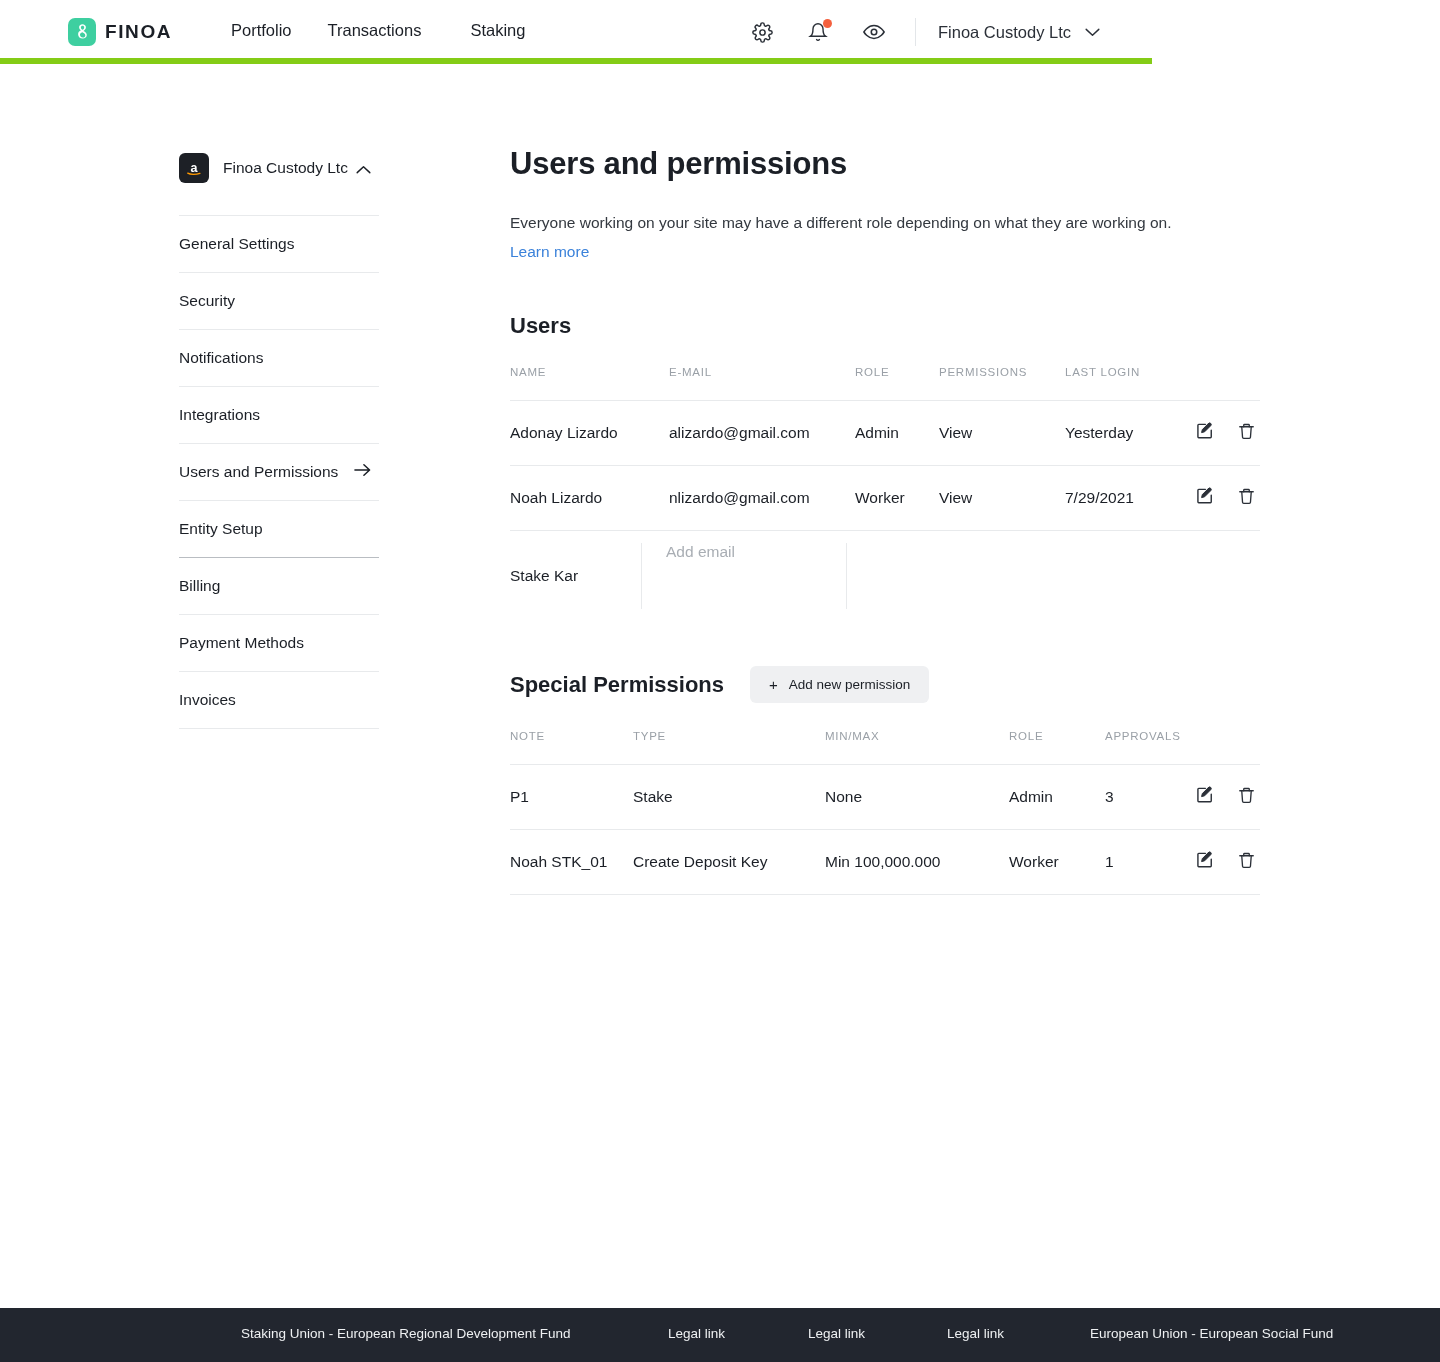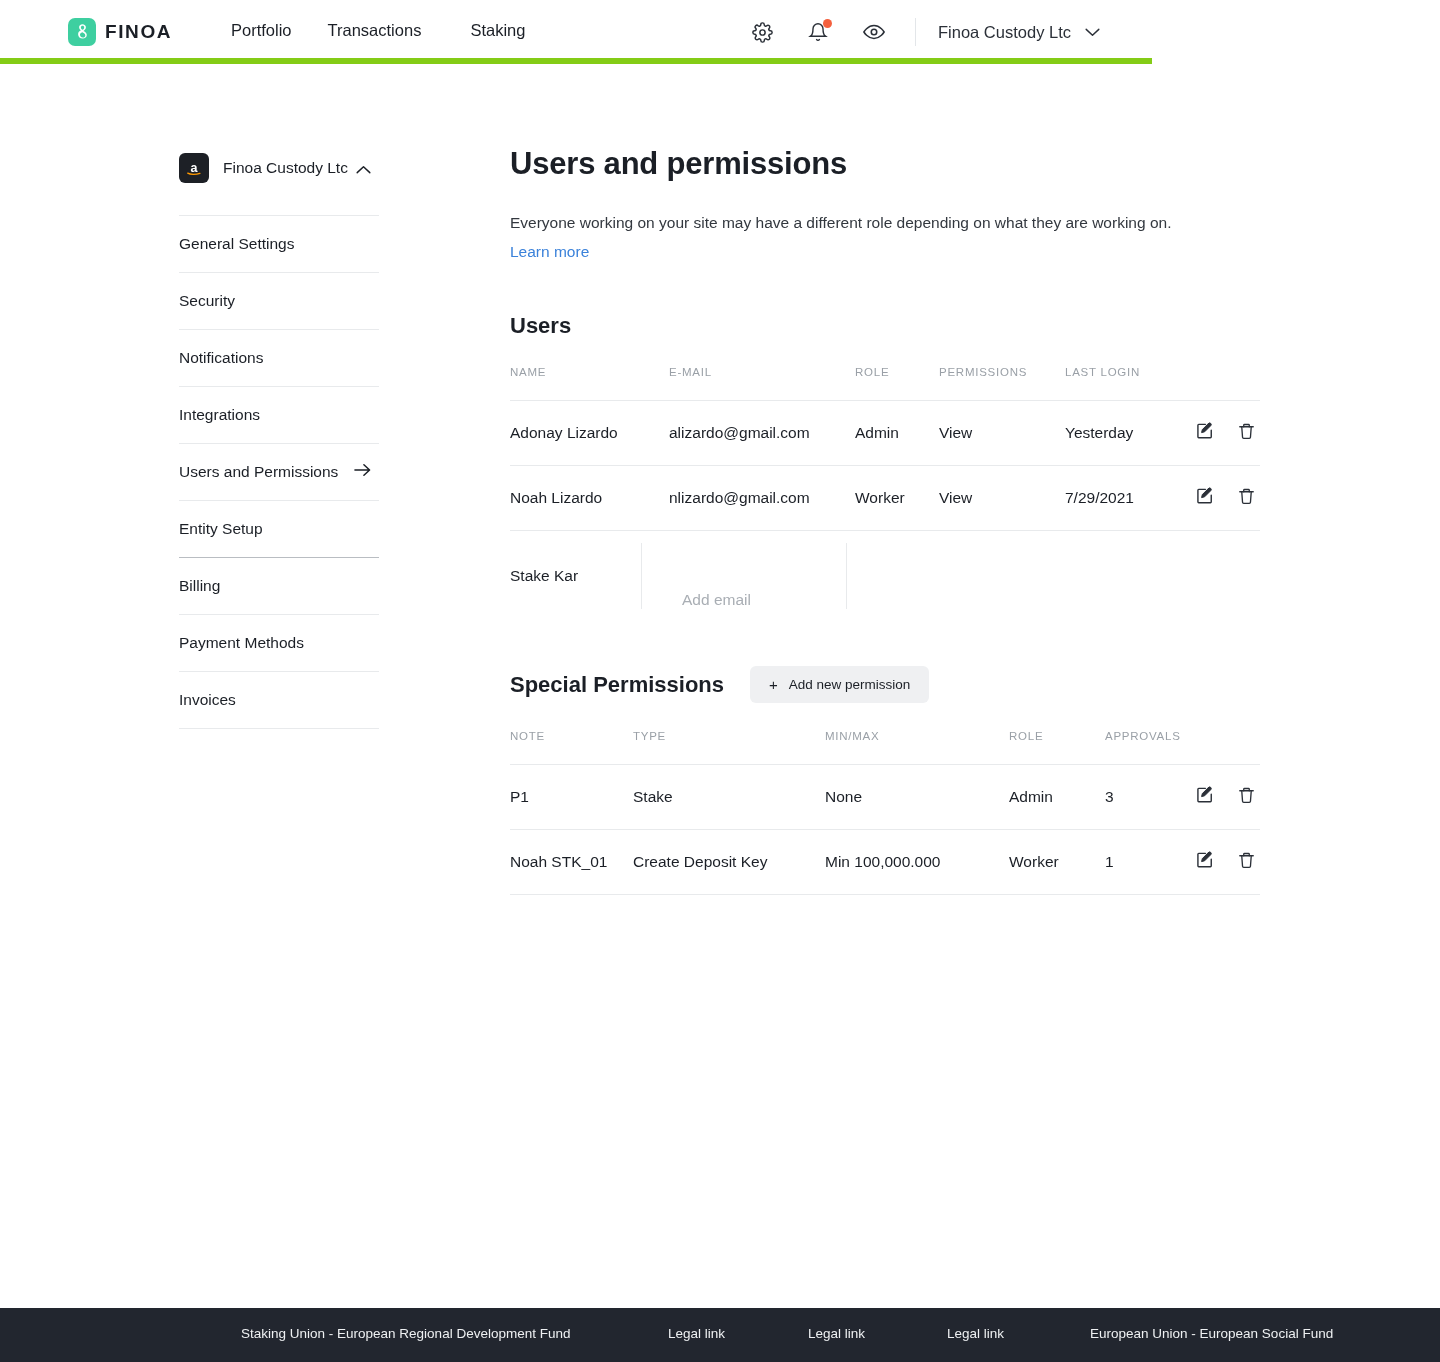--- a/index.html
+++ b/index.html
@@ -275,22 +275,22 @@
   }
   .newrow-name {
     width: 131px;
     font-size: 15.5px;
     color: #1b1f26;
   }
   .newrow-email {
     width: 206px;
     height: 66px;
     display: flex;
-    align-items: flex-end;
-    padding-left: 40px;
+    align-items: flex-start;
+    padding-left: 24px;
     border-left: 1px solid #e8eaec;
     border-right: 1px solid #e8eaec;
   }
   .newrow-email input {
     border: none;
     outline: none;
     font-size: 15.5px;
     font-family: "Liberation Sans", sans-serif;
     color: #1b1f26;
     width: 100%;

